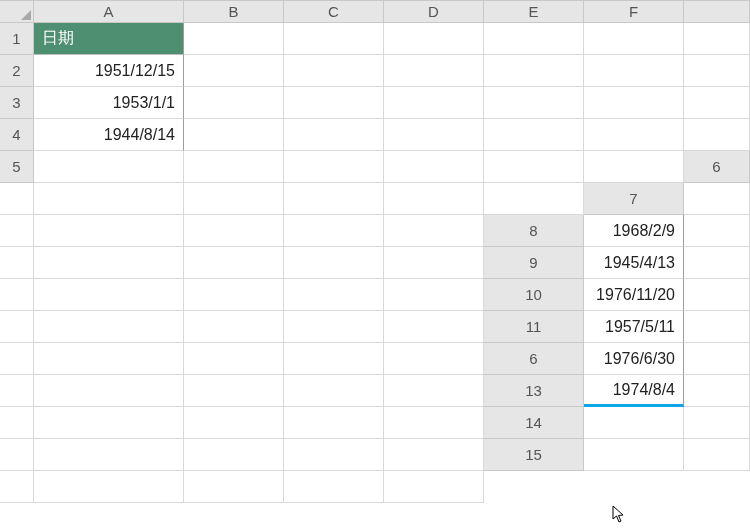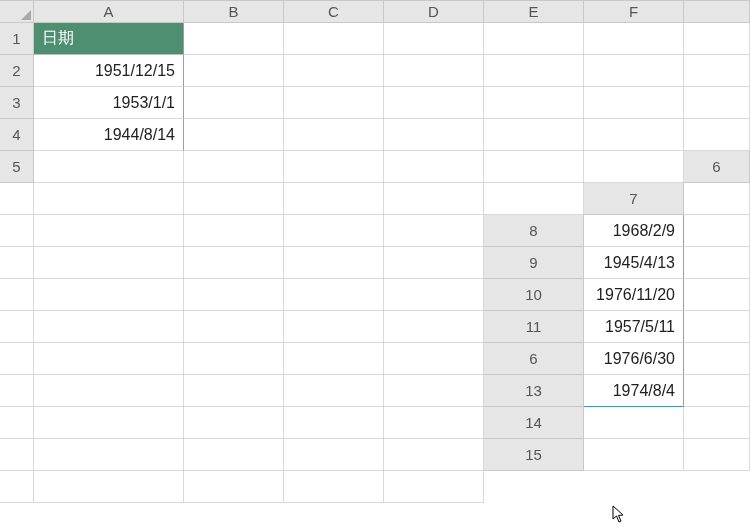--- a/index.html
+++ b/index.html
@@ -65,21 +65,21 @@
     color: #fff;
     justify-content: flex-start;
     font-size: 16px;
     border-right: 1px solid #bcbcbc;
     border-bottom: 1px solid #bcbcbc;
   }
   .sel-col {
     border-right: 1px solid #9e9e9e;
   }
   .sel-bottom {
-    border-bottom: 1px solid #0ea5e9;
+    border-bottom: 3px solid #0ea5e9;
   }
   .cursor {
     position: absolute;
     left: 612px;
     top: 505px;
     pointer-events: none;
   }
   .cursor svg { width: 14px; height: 18px; display:block; }
 </style>
 </head>

